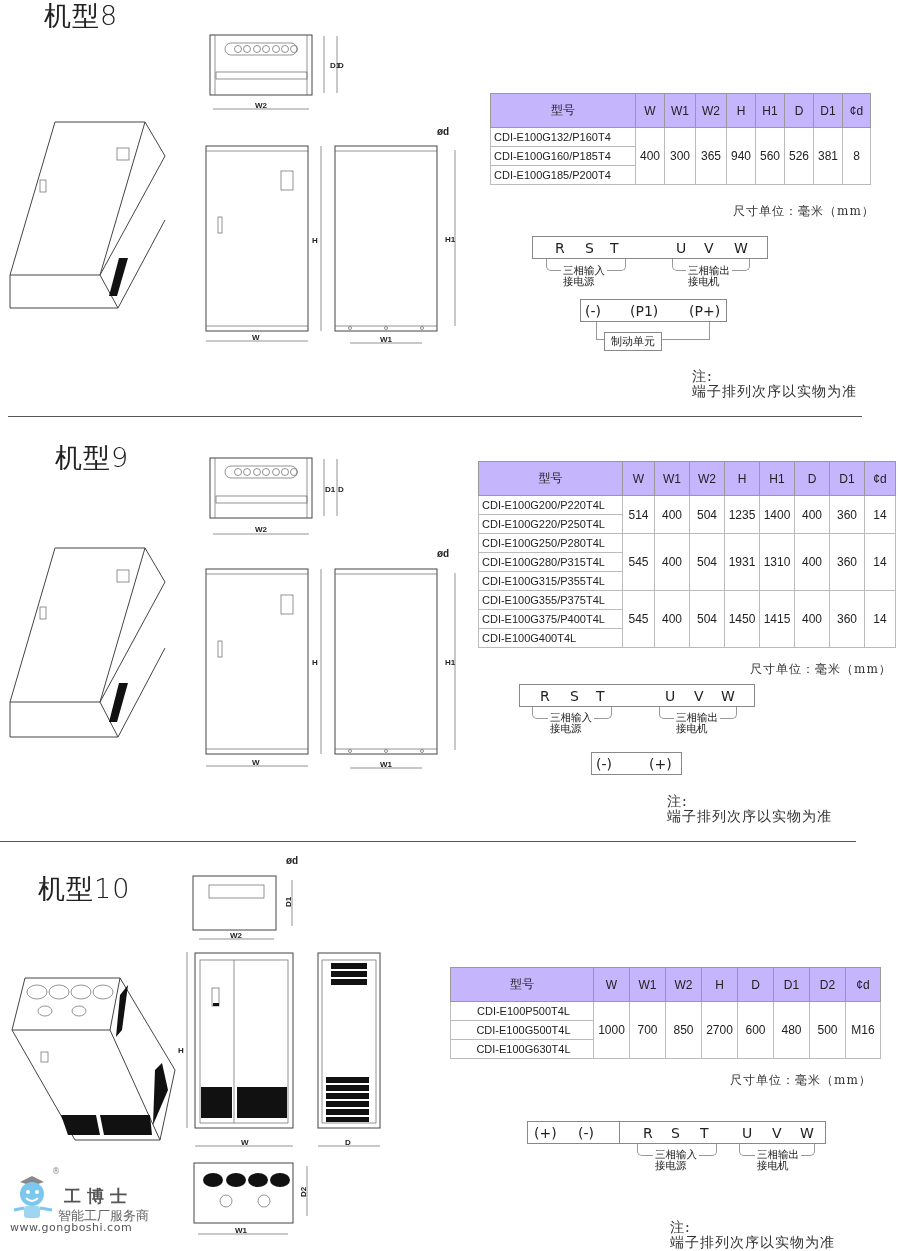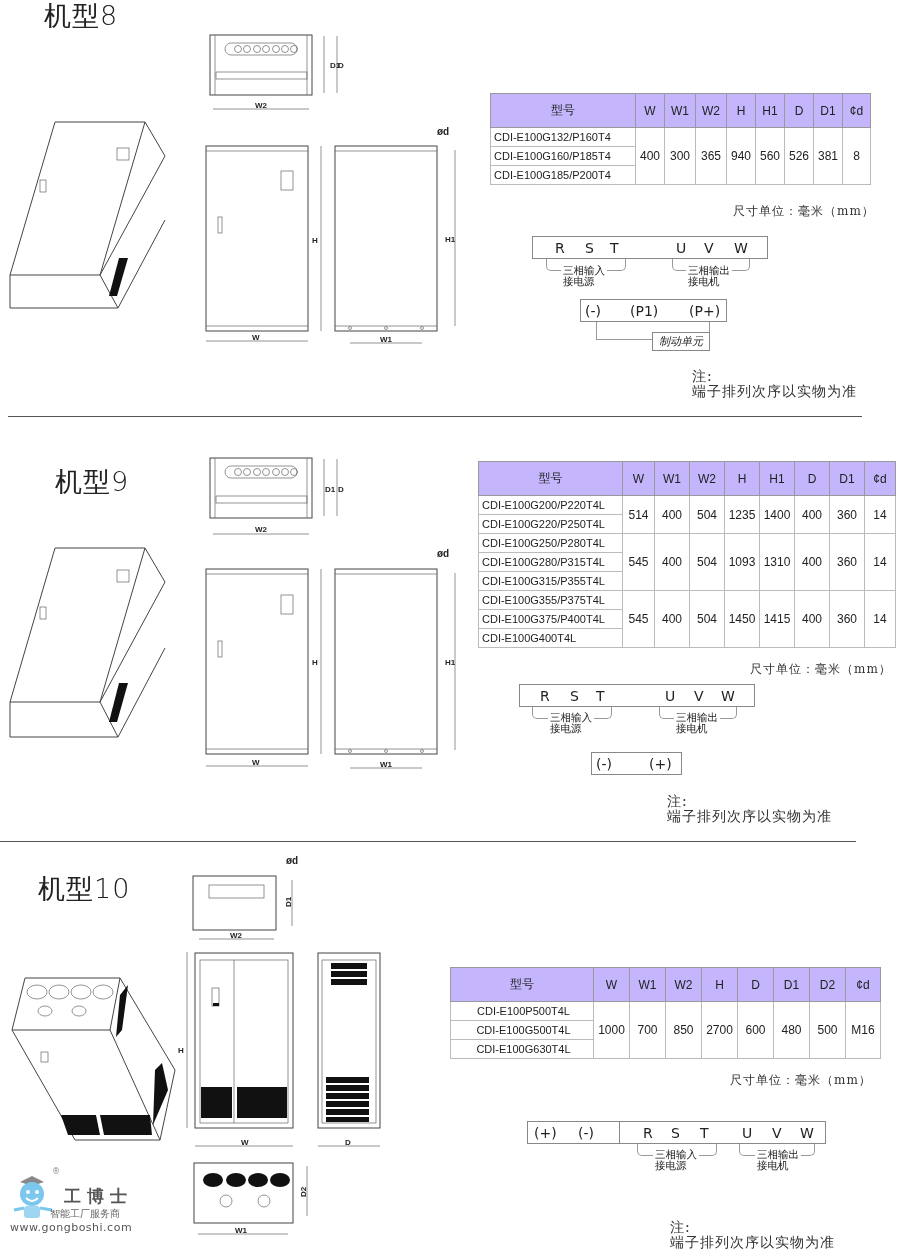--- a/index.html
+++ b/index.html
@@ -143,30 +143,30 @@
     <div>三相输出</div>
     <div>接电机</div>
   </div>
 
 <div class="termbox" style="left:580px;top:299px;width:147px;">
   <span style="left:4px">(-)</span>
   <span style="left:49px">(P1)</span>
   <span style="left:108px">(P+)</span>
 </div>
 <div class="abs" style="left:596px;top:322px;width:114px;height:18px;border:1px solid #999;border-top:none;"></div>
-<div class="brakebox" style="left:652px;top:332px;font-style:italic;">制动单元</div>
+<div class="brakebox" style="left:604px;top:332px;">制动单元</div>
 
 <div class="note" style="left:692px;top:369px;">
     <div>注:</div>
     <div>端子排列次序以实物为准</div>
   </div>
 
 <div class="divider" style="left:8px;top:416px;width:854px;"></div>
 
-<div class="abs title" style="left:55px;top:464px;">机型9</div>
+<div class="abs title" style="left:55px;top:440px;">机型9</div>
 
 <svg class="abs" style="left:0;top:450px;" width="470" height="330" viewBox="0 450 470 330">
   <rect class="ln" x="210" y="458" width="102" height="60"></rect>
   <line class="thin" x1="215" y1="458" x2="215" y2="518"></line>
     <line class="thin" x1="307" y1="458" x2="307" y2="518"></line>
   <rect class="thin" x="225" y="466" width="72" height="12" rx="6"></rect>
   <g class="thin">
       <circle cx="238" cy="472" r="3.5"></circle>
       <circle cx="247" cy="472" r="3.5"></circle>
       <circle cx="257" cy="472" r="3.5"></circle>
@@ -240,21 +240,21 @@
     <td rowspan="2">14</td>
   </tr>
   <tr>
         <td class="model">CDI-E100G220/P250T4L</td>
       </tr>
   <tr>
     <td class="model">CDI-E100G250/P280T4L</td>
     <td rowspan="3">545</td>
     <td rowspan="3">400</td>
     <td rowspan="3">504</td>
-    <td rowspan="3">1093</td>
+    <td rowspan="3">1931</td>
     <td rowspan="3">1310</td>
     <td rowspan="3">400</td>
     <td rowspan="3">360</td>
     <td rowspan="3">14</td>
   </tr>
   <tr>
         <td class="model">CDI-E100G280/P315T4L</td>
       </tr>
   <tr>
         <td class="model">CDI-E100G315/P355T4L</td>
@@ -449,15 +449,15 @@
     <circle cx="22" cy="24" r="12" fill="#7cc7ee"></circle>
     <circle cx="18" cy="22" r="2" fill="#fff"></circle>
       <circle cx="27" cy="22" r="2" fill="#fff"></circle>
     <path d="M16,28 Q22,34 28,28" stroke="#fff" stroke-width="2" fill="none"></path>
     <rect x="14" y="36" width="16" height="12" rx="3" fill="#9ed6f2"></rect>
     <line x1="4" y1="40" x2="14" y2="38" stroke="#7cc7ee" stroke-width="3"></line>
     <line x1="30" y1="38" x2="42" y2="40" stroke="#7cc7ee" stroke-width="3"></line>
   </svg>
   <div class="logo-text" style="left:44px;top:-3px;font-size:8px;color:#888;">®</div>
   <div class="logo-text" style="left:56px;top:15px;font-size:17px;font-weight:bold;color:#555;letter-spacing:6px;">工博士</div>
-  <div class="logo-text" style="left:42px;top:37px;font-size:10px;color:#666;">智能工厂服务商</div>
+  <div class="logo-text" style="left:50px;top:37px;font-size:13px;color:#666;">智能工厂服务商</div>
   <div class="logo-text" style="left:2px;top:51px;font-size:11px;color:#555;letter-spacing:0.5px;">www.gongboshi.com</div>
 </div>
 
 </body></html>

